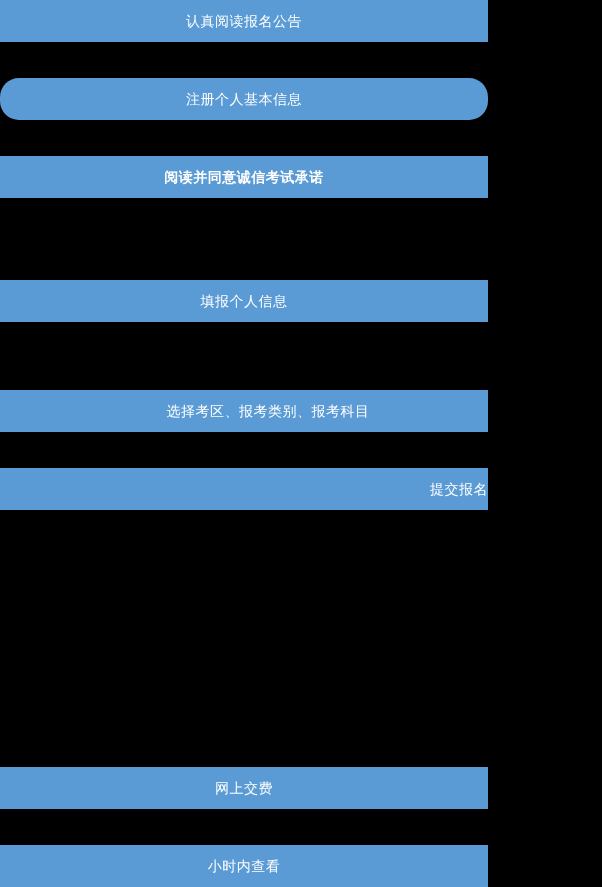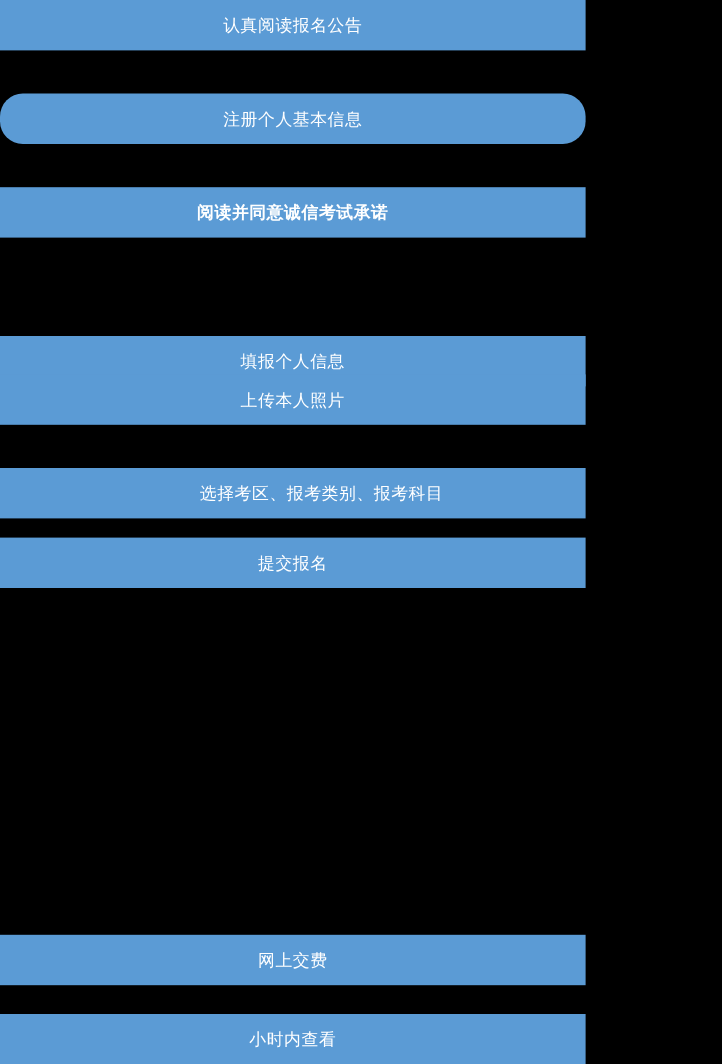--- a/index.html
+++ b/index.html
@@ -168,39 +168,36 @@
 
   <div class="node-box" style="top:234px;margin-top:46px;">
     <span class="node-label">填报个人信息</span>
   </div>
 
   <div class="arrow-down" style="top:277px;">
     <div class="shaft"></div>
     <div class="head"></div>
   </div>
 
-  <div class="node-box" style="top:312px;">
-    <span class="node-label">上传本人照片</span>
-  </div>
 
   <div class="arrow-down" style="top:355px;">
     <div class="shaft"></div>
     <div class="head"></div>
   </div>
 
   <div class="node-box" style="top:390px;padding-left:48px;">
     <span class="node-label">选择考区、报考类别、报考科目</span>
   </div>
 
   <div class="arrow-down" style="top:433px;">
     <div class="shaft"></div>
     <div class="head"></div>
   </div>
 
-  <div class="node-box" style="top:448px;">
+  <div class="node-box" style="top:468px;justify-content:flex-end;">
     <span class="node-label">提交报名</span>
   </div>
 
   <div class="arrow-down" style="top:511px;">
     <div class="shaft"></div>
     <div class="head"></div>
   </div>
 
   <div id="decision-diamond">
     <div class="dia-shape"></div>
@@ -208,21 +205,21 @@
       <span>48 小时内查看</span>
       <span>审核结果</span>
     </div>
   </div>
 
   <div class="arrow-down" style="top:729px;">
     <div class="shaft"></div>
     <div class="head"></div>
   </div>
 
-  <div class="node-box" style="top:767px;margin-top:12px;">
+  <div class="node-box" style="top:767px;">
     <span class="node-label">网上交费</span>
   </div>
 
   <div class="arrow-down" style="top:810px;">
     <div class="shaft"></div>
     <div class="head"></div>
   </div>
 
   <div class="node-box" style="top:845px;">
     <span class="node-label">小时内查看</span>

